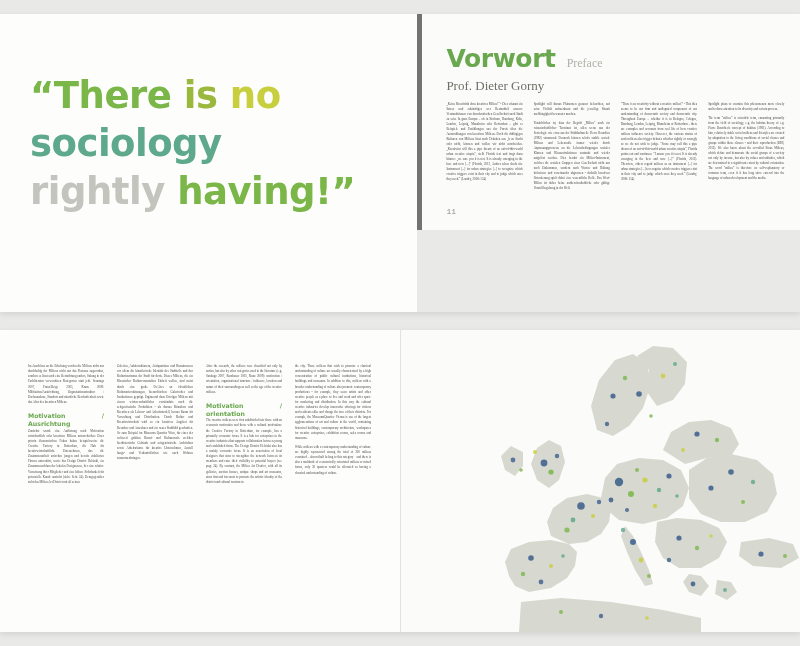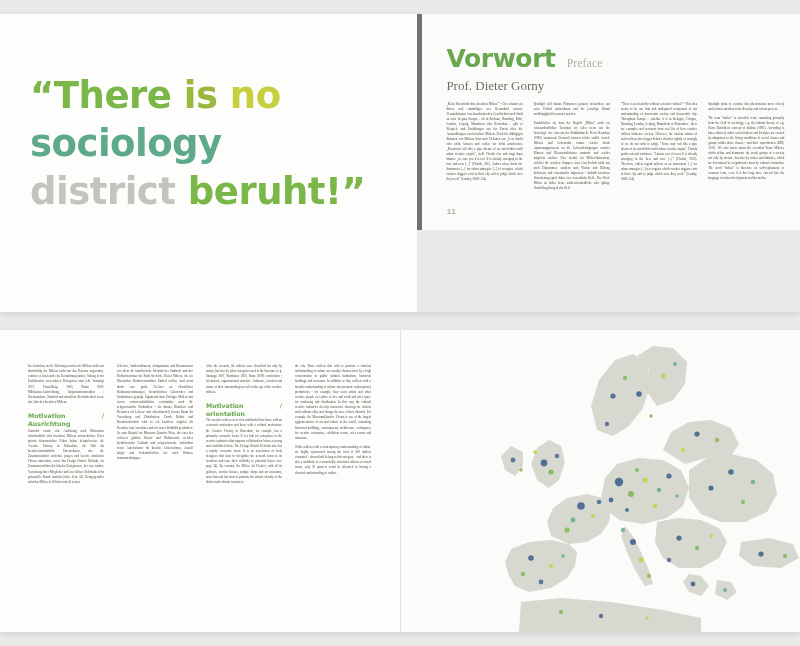--- a/index.html
+++ b/index.html
@@ -194,22 +194,22 @@
       <div class="pullquote">
         <div class="pq-line">
           <span class="w-green">“There</span>
           <span class="w-olive">is</span>
           <span class="w-yellow">no</span>
         </div>
         <div class="pq-line">
           <span class="w-teal">sociology</span>
         </div>
         <div class="pq-line">
-          <span class="w-ltgrey">district</span>
-          <span class="w-green">beruht!”</span>
+          <span class="w-ltgrey">rightly</span>
+          <span class="w-green">having!”</span>
         </div>
       </div>
     </div>
 
     <div class="sheet sheet-right-top">
       <div class="vorwort-head">
         <div>
           <span class="vorwort-title">Vorwort</span>
           <span class="vorwort-sub">Preface</span>
         </div>

